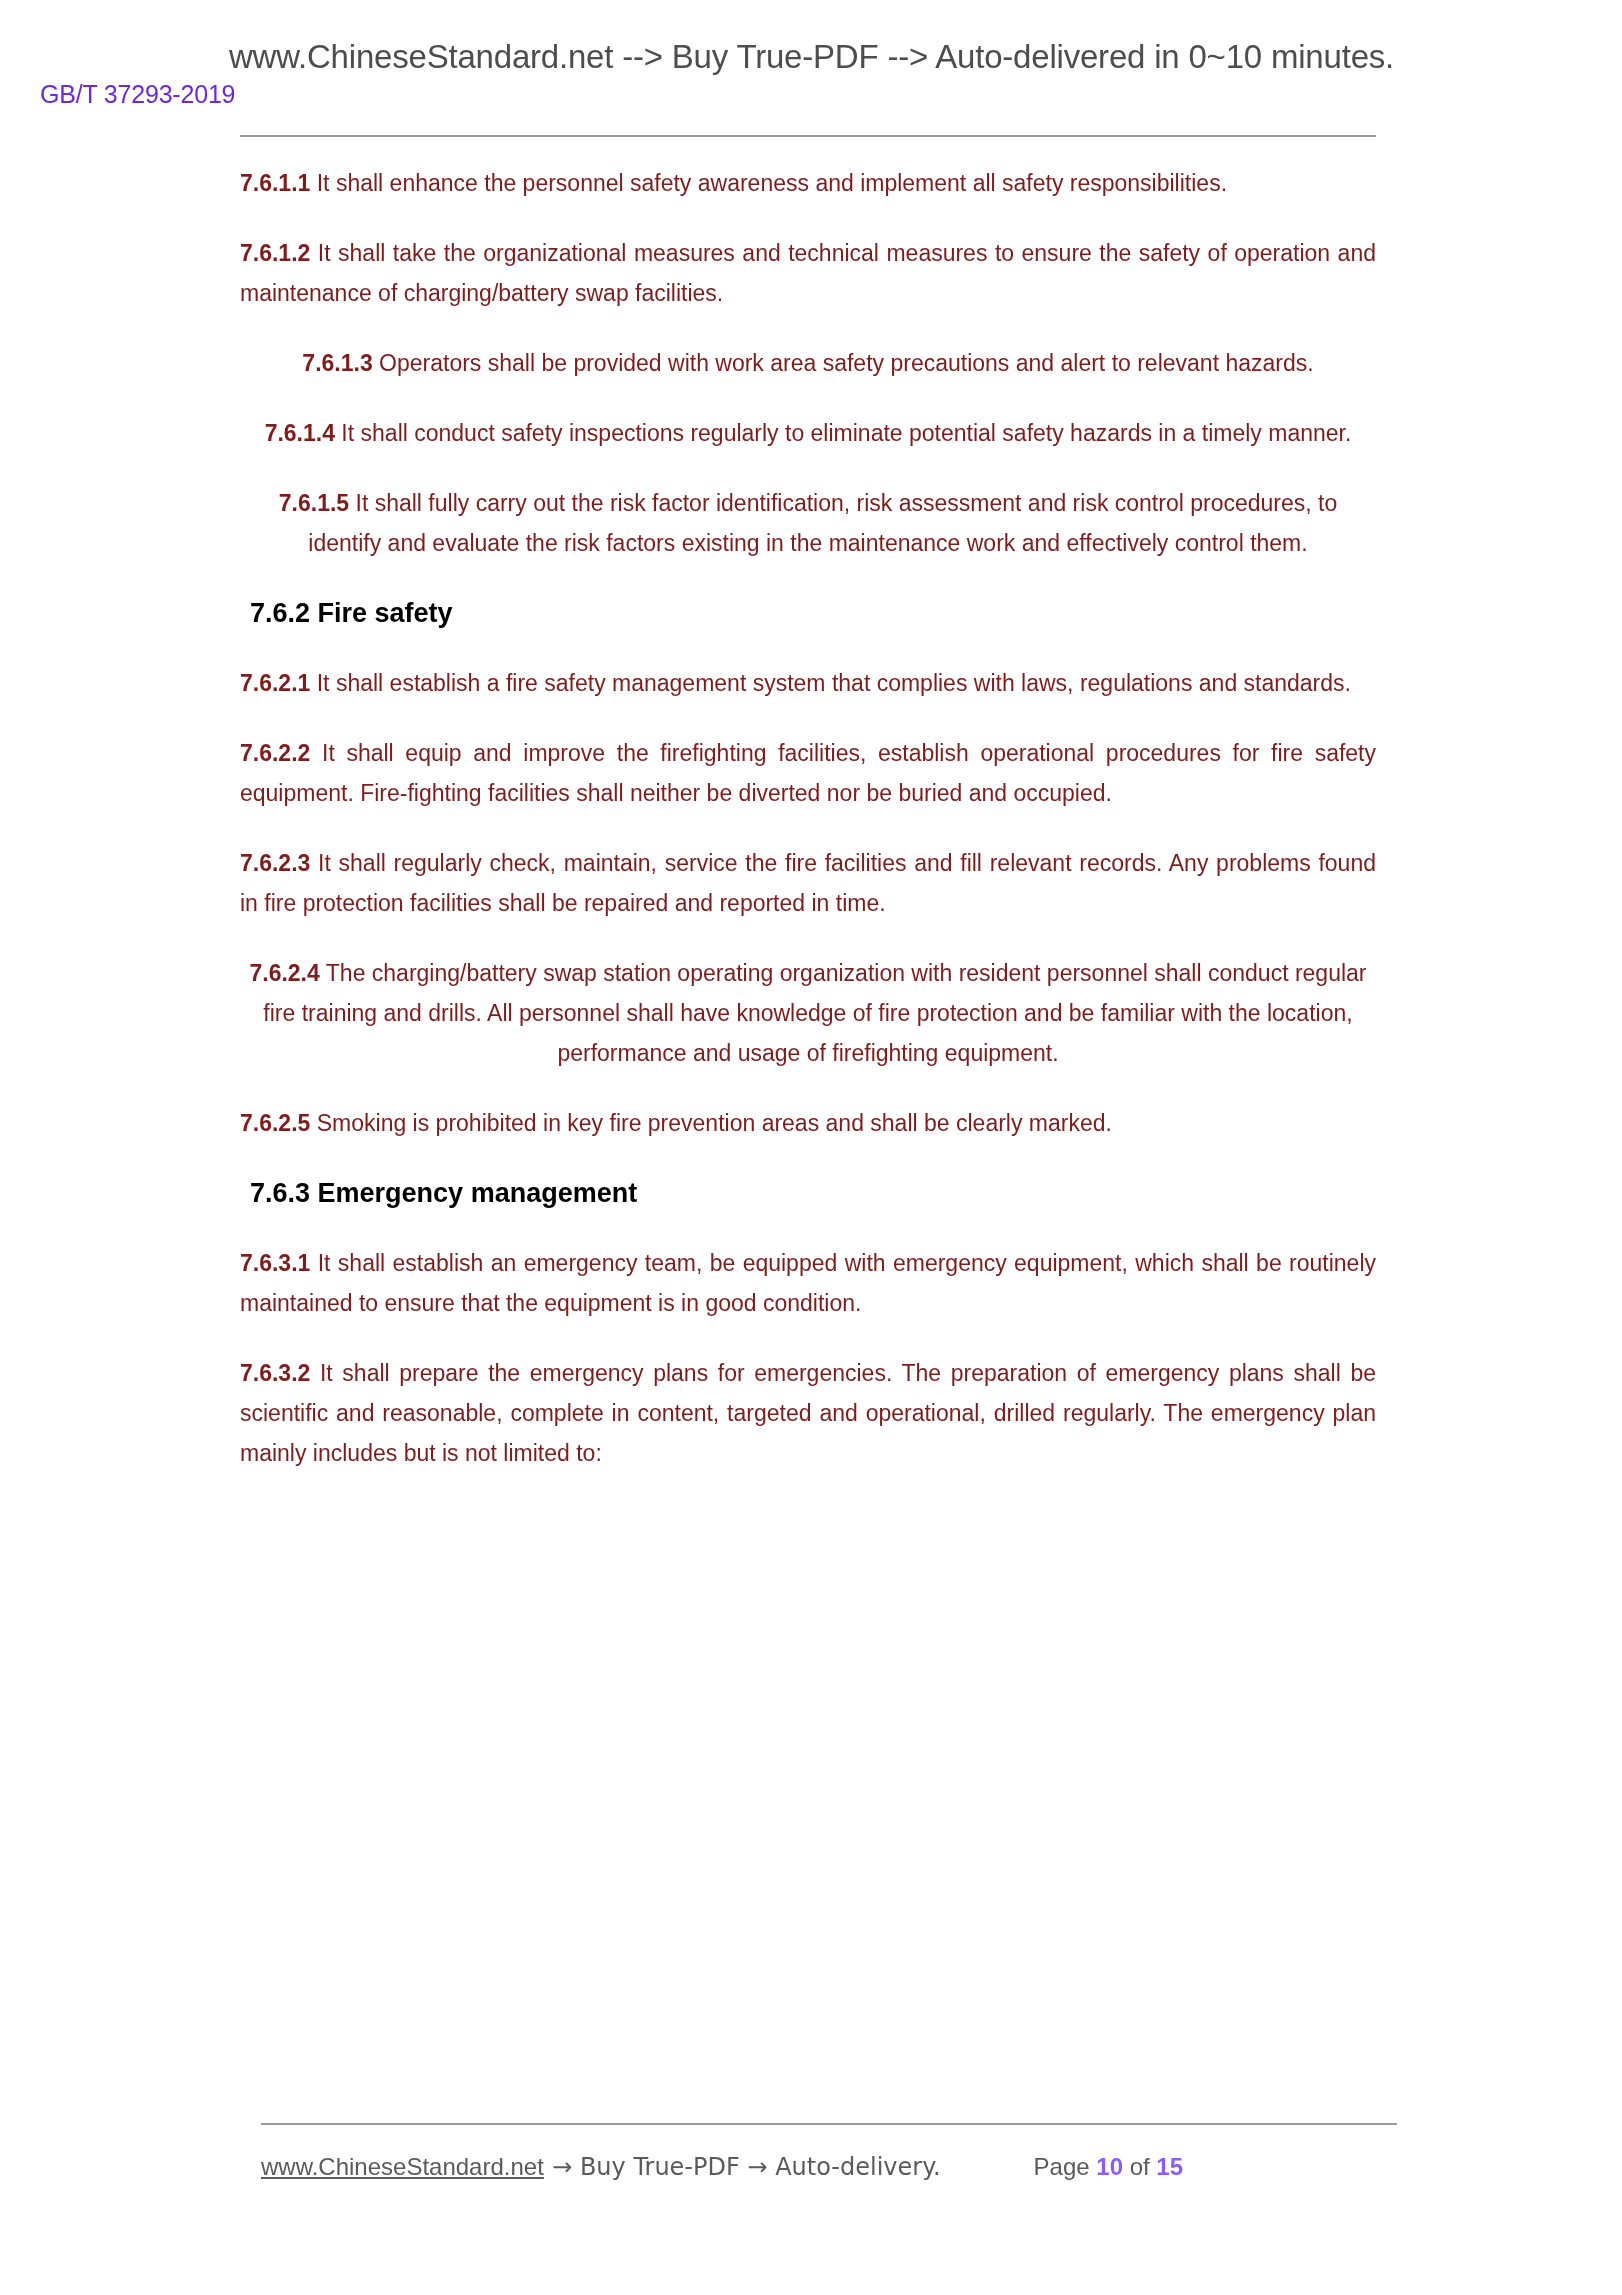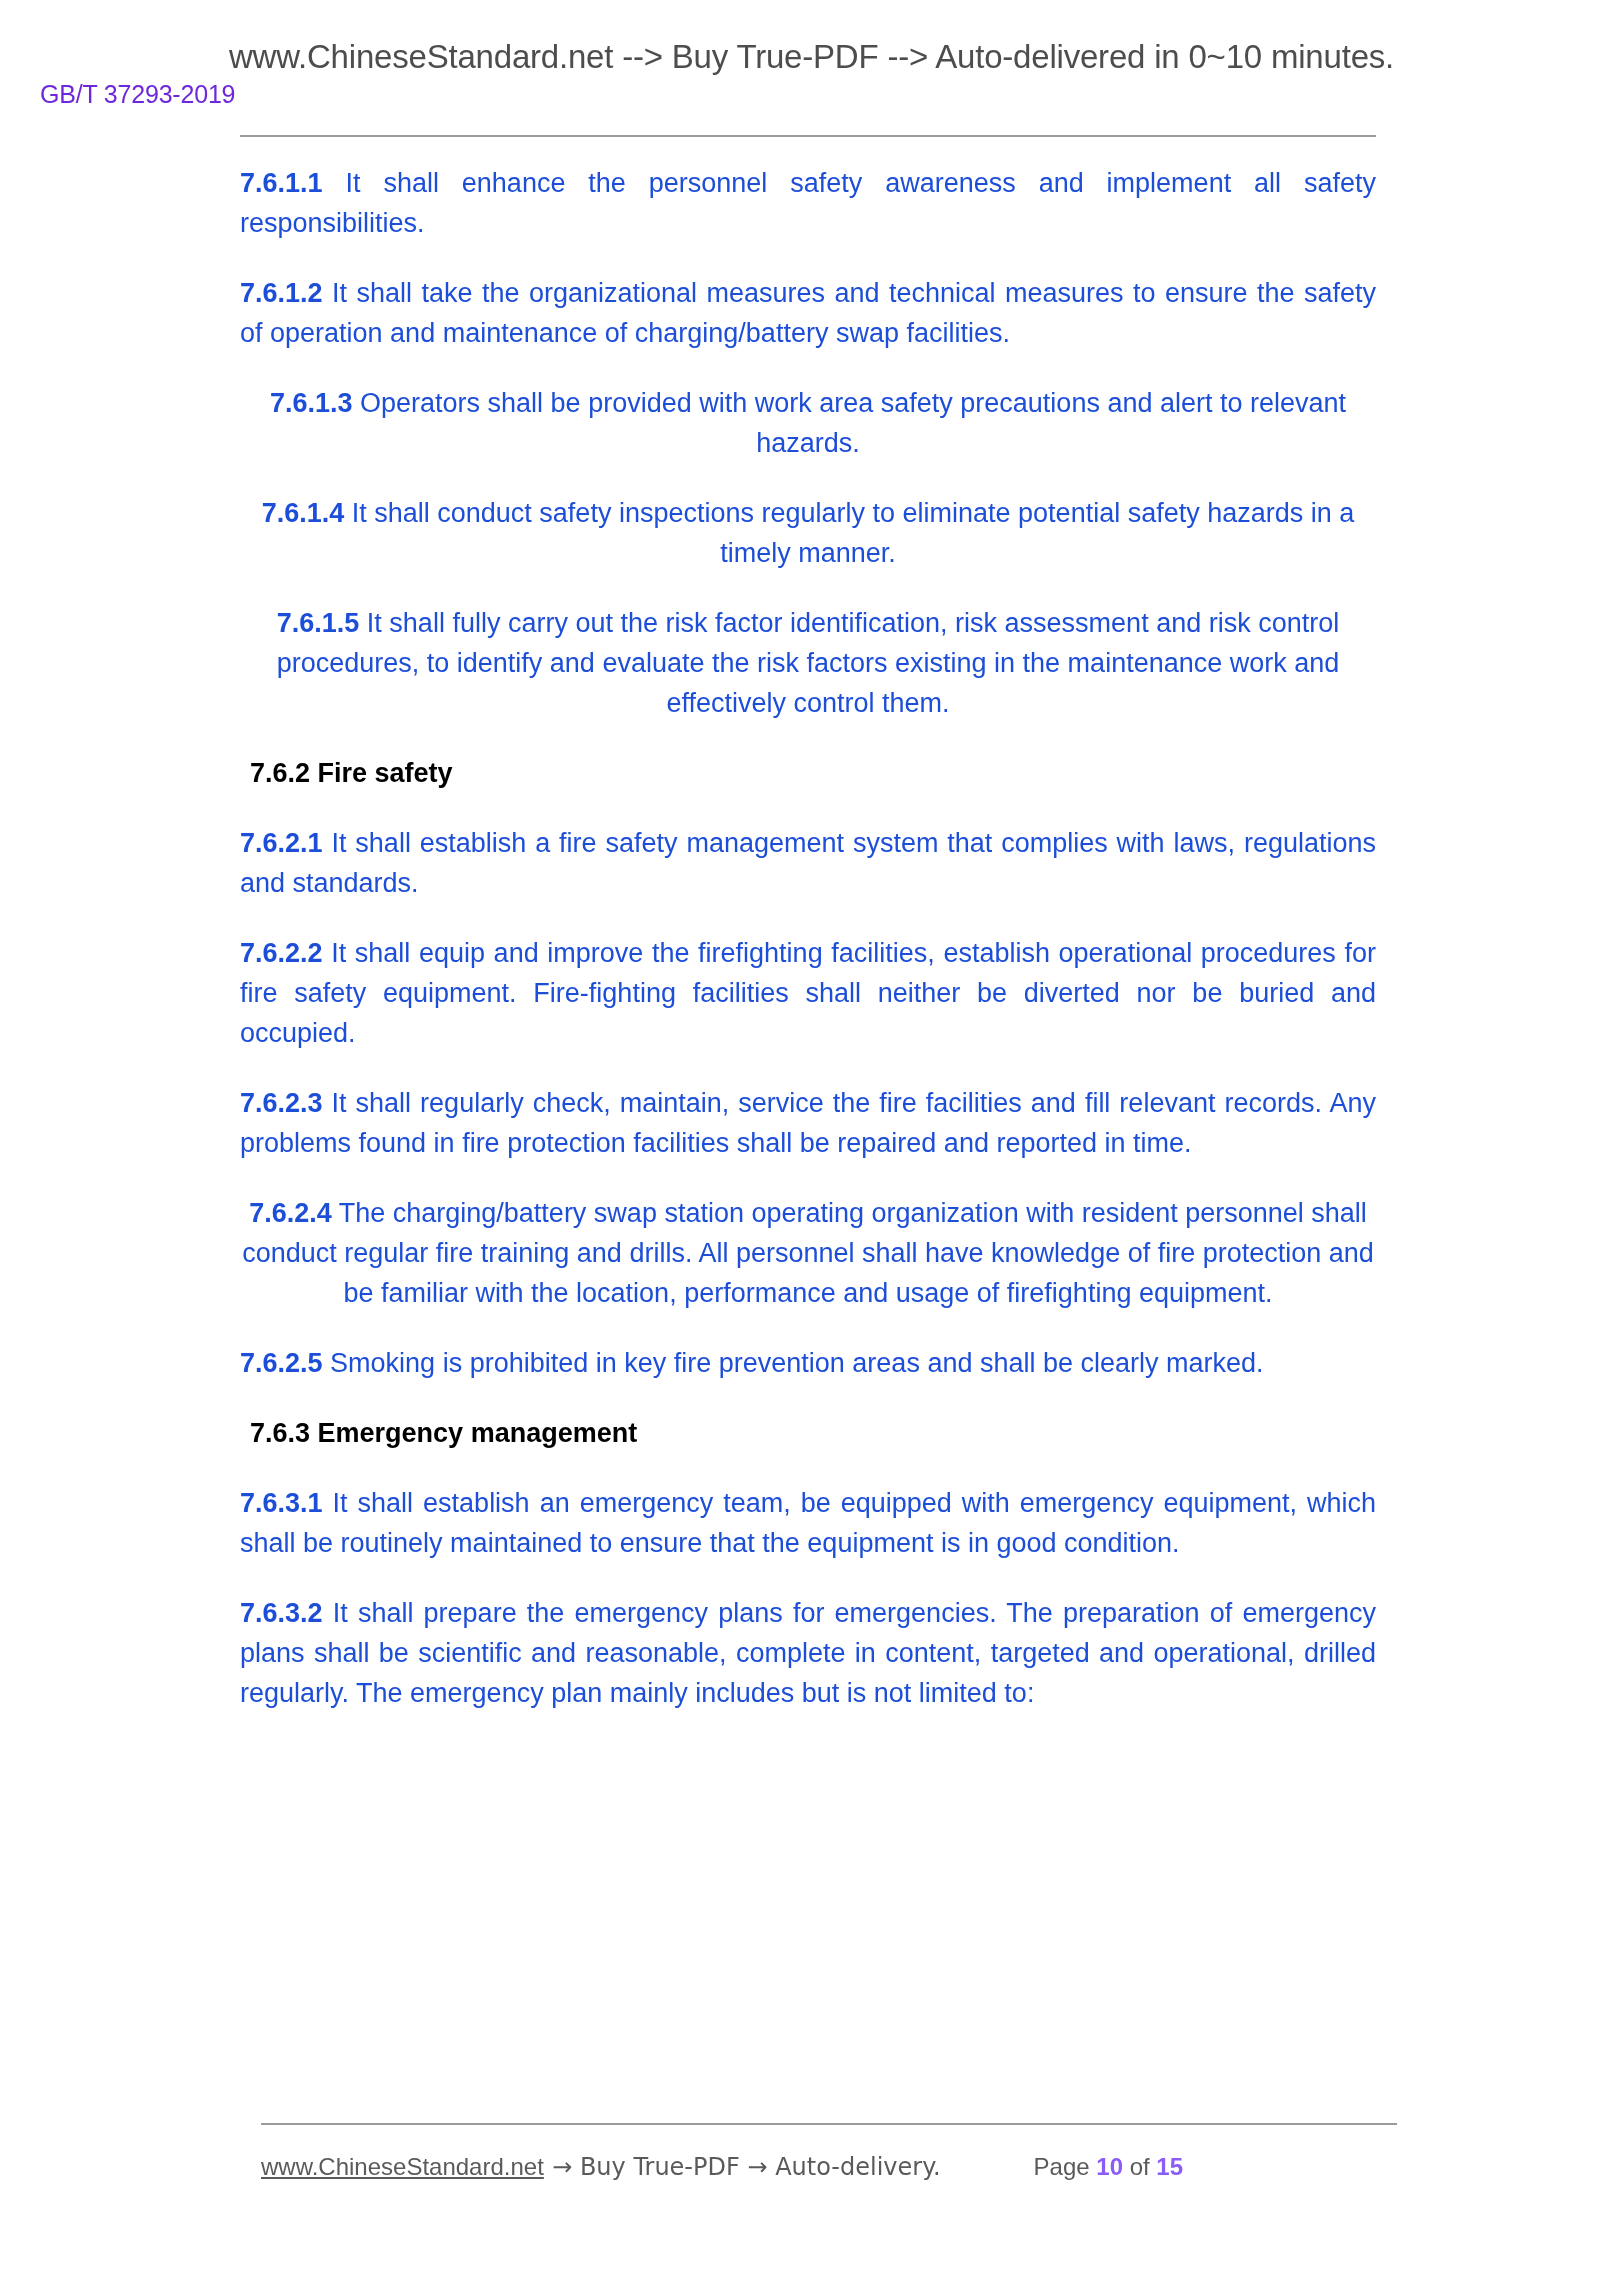--- a/index.html
+++ b/index.html
@@ -65,26 +65,26 @@
   }
 
   
   .content {
     position: absolute;
     top: 163px;
     left: 240px;
     width: 1136px;
   }
   .para {
-    font-size: 27px;
+    font-size: 23px;
     line-height: 40px;
     margin: 0 0 30px 0;
     text-align: justify;
     text-justify: inter-word;
-    color: #1d4ed8;
+    color: #7f1d1d;
   }
   .para.ragged {
     text-align: center;
   }
   .para .num {
     font-weight: bold;
   }
   .heading {
     font-size: 27px;
     line-height: 40px;

